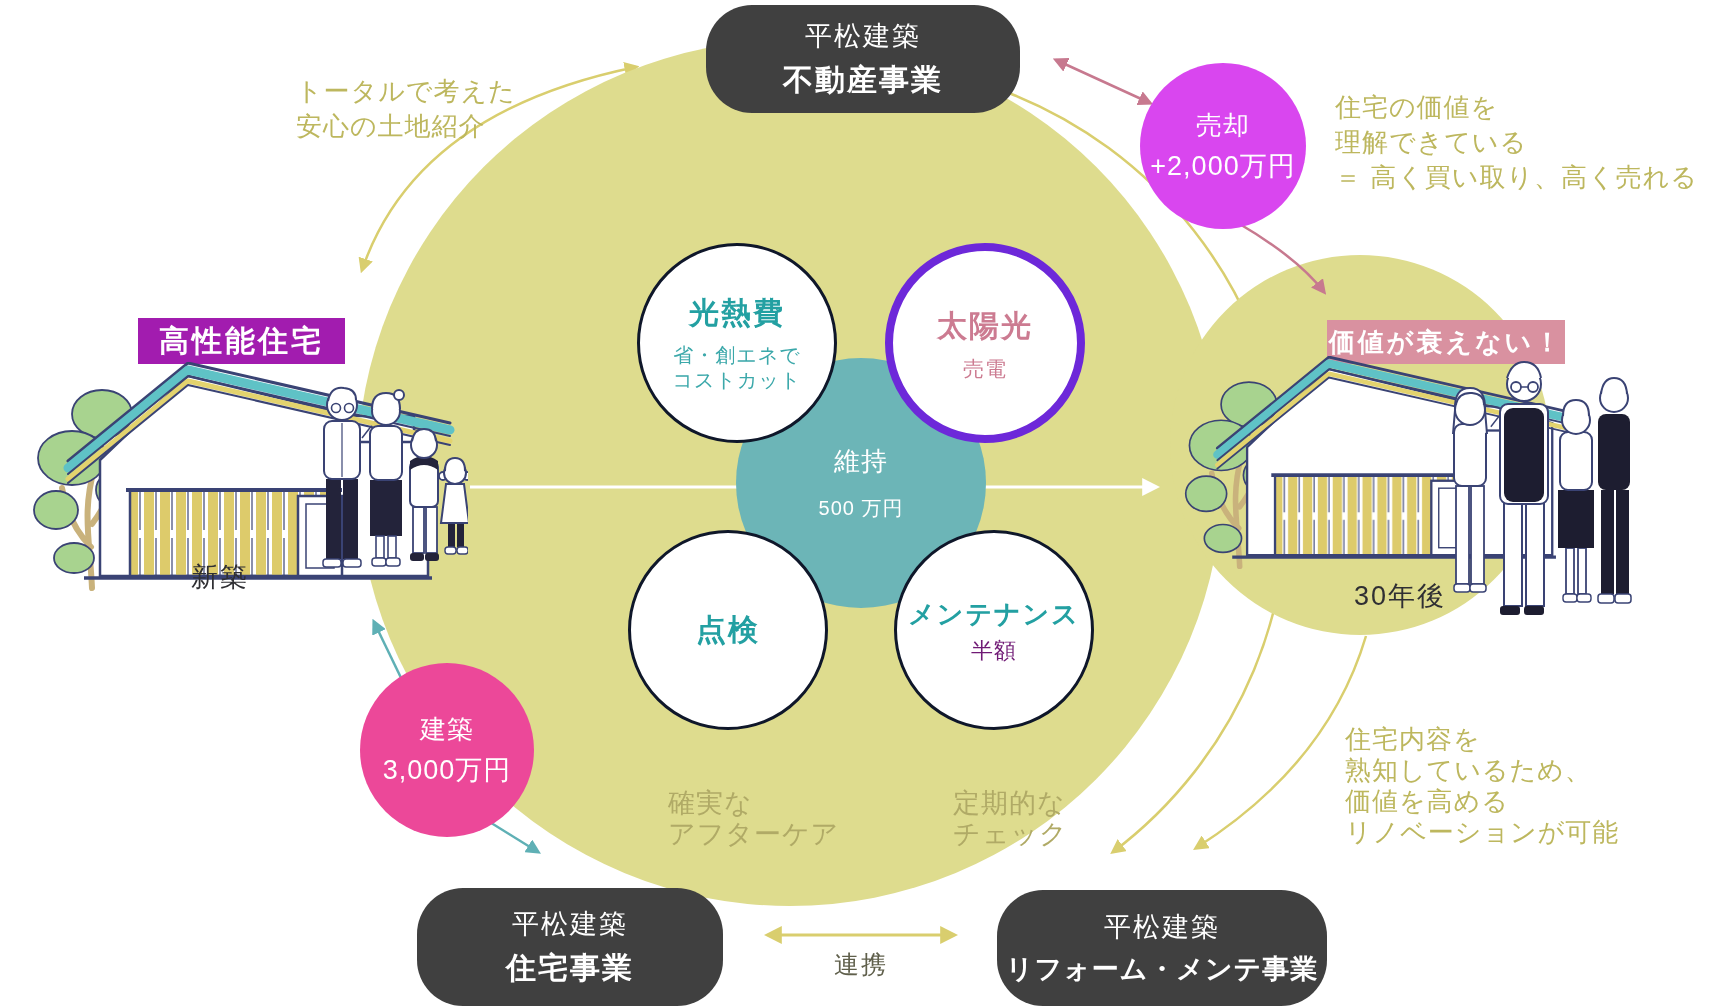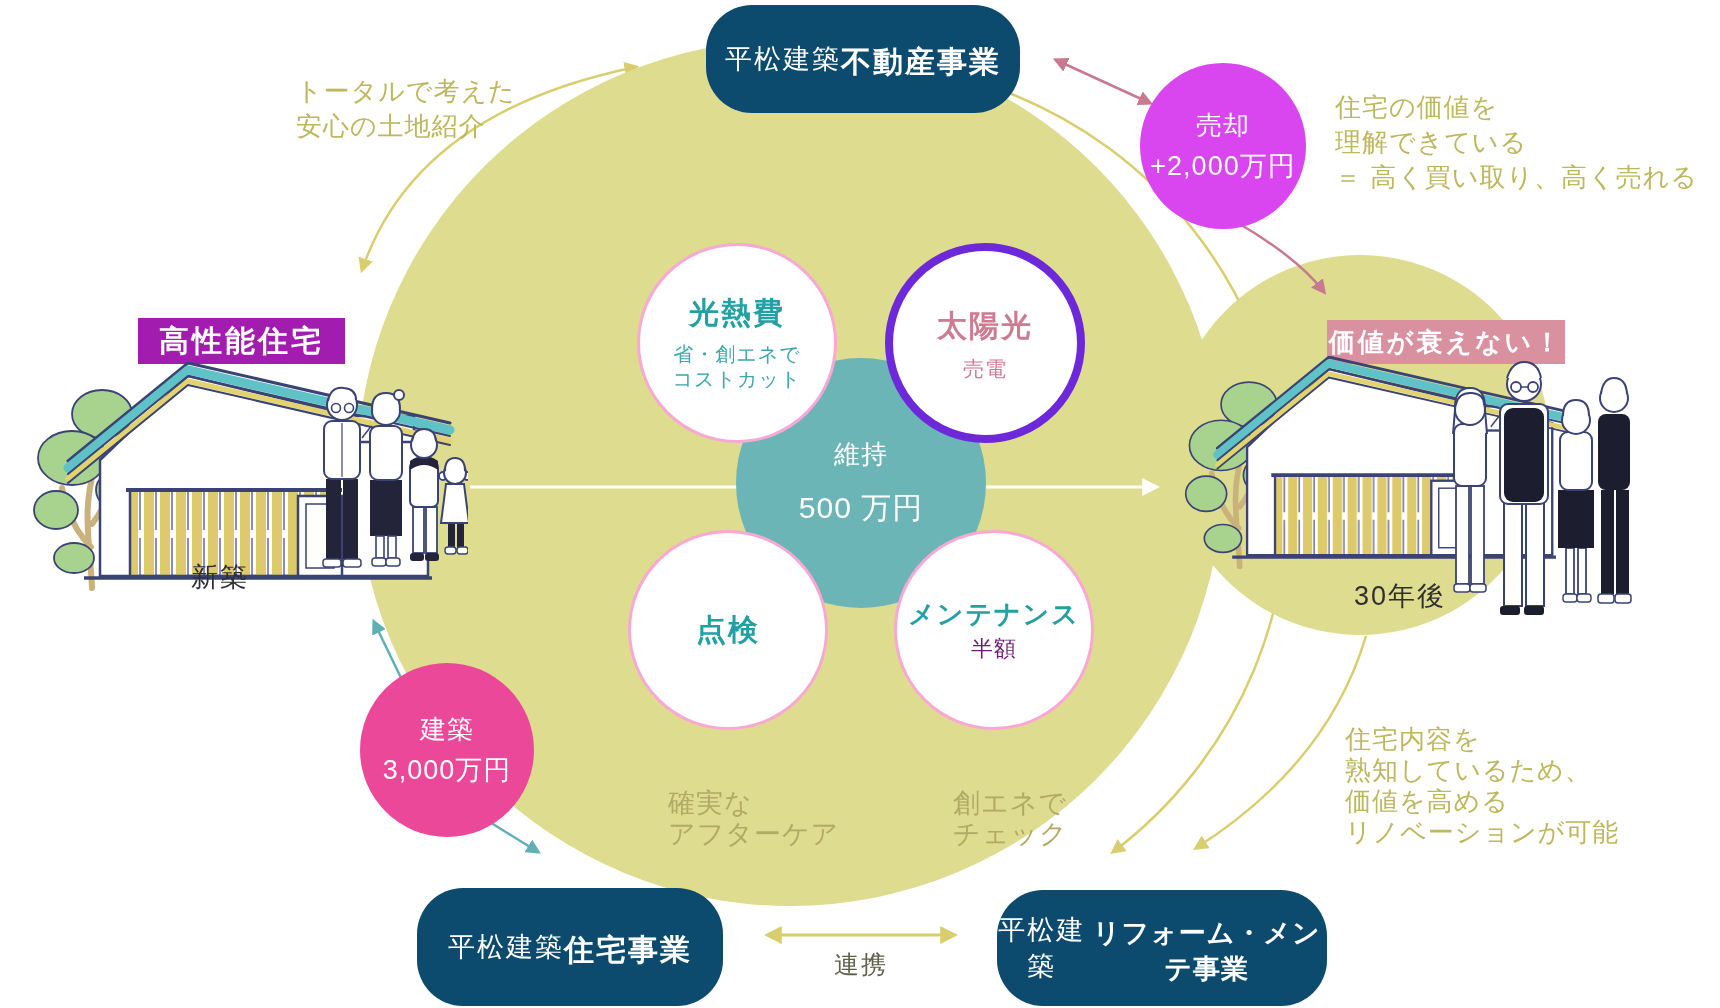--- a/index.html
+++ b/index.html
@@ -7,25 +7,25 @@
          font-family:"Liberation Sans",sans-serif;}
   .abs{position:absolute;}
   .circle{border-radius:50%;}
   .bigc{background:#dedc8e;}
   .badge{border-radius:50%;display:flex;flex-direction:column;align-items:center;
          justify-content:center;color:#fff;text-align:center;letter-spacing:1px;}
   .badge .bg1{font-size:26px;font-weight:500;}
   .badge .bg2{font-size:27px;font-weight:500;margin-top:5px;}
   .bubble{background:#fff;border-radius:50%;display:flex;flex-direction:column;
           align-items:center;justify-content:center;text-align:center;box-sizing:border-box;}
-  .teal-b{border:3px solid #f9a8d4;font-family:Liberation Mono, monospace;}
+  .teal-b{border:3px solid #0f172a;}
   .pink-b{border:8px solid #6d28d9;}
   .bt{font-size:30px;font-weight:700;letter-spacing:2px;}
   .bs{font-size:20px;line-height:25px;letter-spacing:1px;margin-top:9px;font-weight:500;}
-  .box{background:#0c4a6e;border-radius:46px;display:flex;flex-direction:row;align-items:center;
+  .box{background:#404040;border-radius:46px;display:flex;flex-direction:column;align-items:center;
        justify-content:center;color:#fff;text-align:center;letter-spacing:2px;box-sizing:border-box;}
   .box .l1{font-size:27px;font-weight:500;}
   .box .l2{font-size:30px;font-weight:700;margin-top:6px;}
   .box .l2s{font-size:27px;font-weight:700;margin-top:6px;letter-spacing:1px;}
   .tag{color:#fff;font-weight:700;display:flex;align-items:center;justify-content:center;
        letter-spacing:3px;}
   .note{color:#bdb75e;font-size:26px;line-height:35px;letter-spacing:1px;font-weight:500;}
   .note-in{color:#b0aa66;font-size:27px;line-height:31px;letter-spacing:1px;font-weight:500;}
   .cap{color:#2f2f33;font-size:27px;font-weight:500;text-align:center;letter-spacing:2px;}
   .link-cap{color:#5f5f4b;font-size:25px;font-weight:500;text-align:center;letter-spacing:2px;}
@@ -179,21 +179,21 @@
     <path d="M 1150 103 L 1056 60" stroke="#c7798f" stroke-width="2.5" fill="none" marker-start="url(#mp)" marker-end="url(#mp)"></path>
     <path d="M 1238 223 Q 1298 258 1324 292" stroke="#c7798f" stroke-width="2.5" fill="none" marker-end="url(#mp)"></path>
     <path d="M 404 684 L 374 622" stroke="#5fb0b5" stroke-width="2.5" fill="none" marker-end="url(#mt)"></path>
     <path d="M 480 816 L 538 852" stroke="#5fb0b5" stroke-width="2.5" fill="none" marker-end="url(#mt)"></path>
     <path d="M 1366 636 Q 1328 764 1196 848" stroke="#d9ce6e" stroke-width="2.5" fill="none" marker-end="url(#mo2)"></path>
     <path d="M 768 935 L 954 935" stroke="#d9ce6e" stroke-width="3" fill="none" marker-start="url(#mo2)" marker-end="url(#mo2)"></path>
   </svg>
 
   <div class="abs badge" style="left:736px;top:358px;width:250px;height:250px;background:#6cb5b7">
     <div class="bg1">維持</div>
-    <div style="font-size:30px;font-weight:500;margin-top:16px">500 万円</div>
+    <div style="font-size:20px;font-weight:500;margin-top:16px">500 万円</div>
   </div>
   <div class="abs badge" style="left:360px;top:663px;width:174px;height:174px;background:#ec4899">
     <div class="bg1">建築</div>
     <div class="bg2">3,000万円</div>
   </div>
   <div class="abs badge" style="left:1140px;top:63px;width:166px;height:166px;background:#d946ef">
     <div class="bg1">売却</div>
     <div class="bg2">+2,000万円</div>
   </div>
 
@@ -257,21 +257,21 @@
   <div class="abs note" style="left:1335px;top:90px">
     <div>住宅の価値を</div>
     <div>理解できている</div>
     <div>＝ 高く買い取り、高く売れる</div>
   </div>
   <div class="abs note-in" style="left:668px;top:788px">
     <div>確実な</div>
     <div>アフターケア</div>
   </div>
   <div class="abs note-in" style="left:953px;top:788px">
-    <div>創エネで</div>
+    <div>定期的な</div>
     <div>チェック</div>
   </div>
   <div class="abs note" style="left:1345px;top:724px;line-height:31px">
     <div>住宅内容を</div>
     <div>熟知しているため、</div>
     <div>価値を高める</div>
     <div>リノベーションが可能</div>
   </div>
 
 </div>

